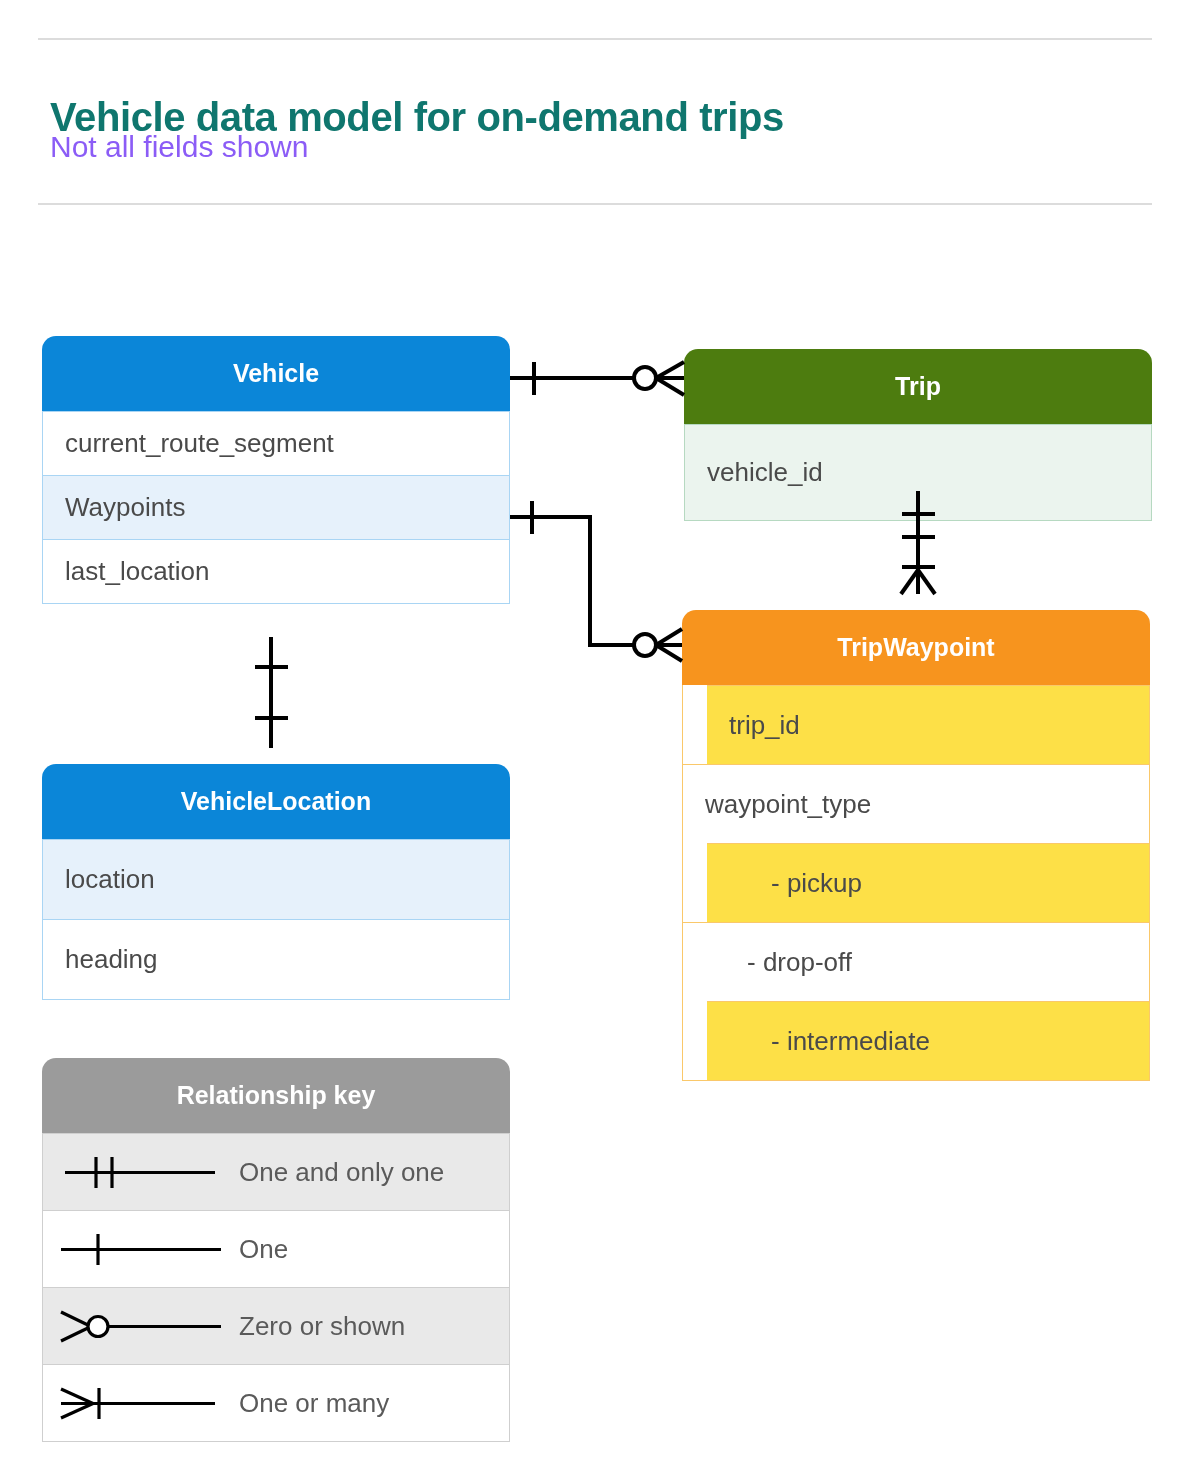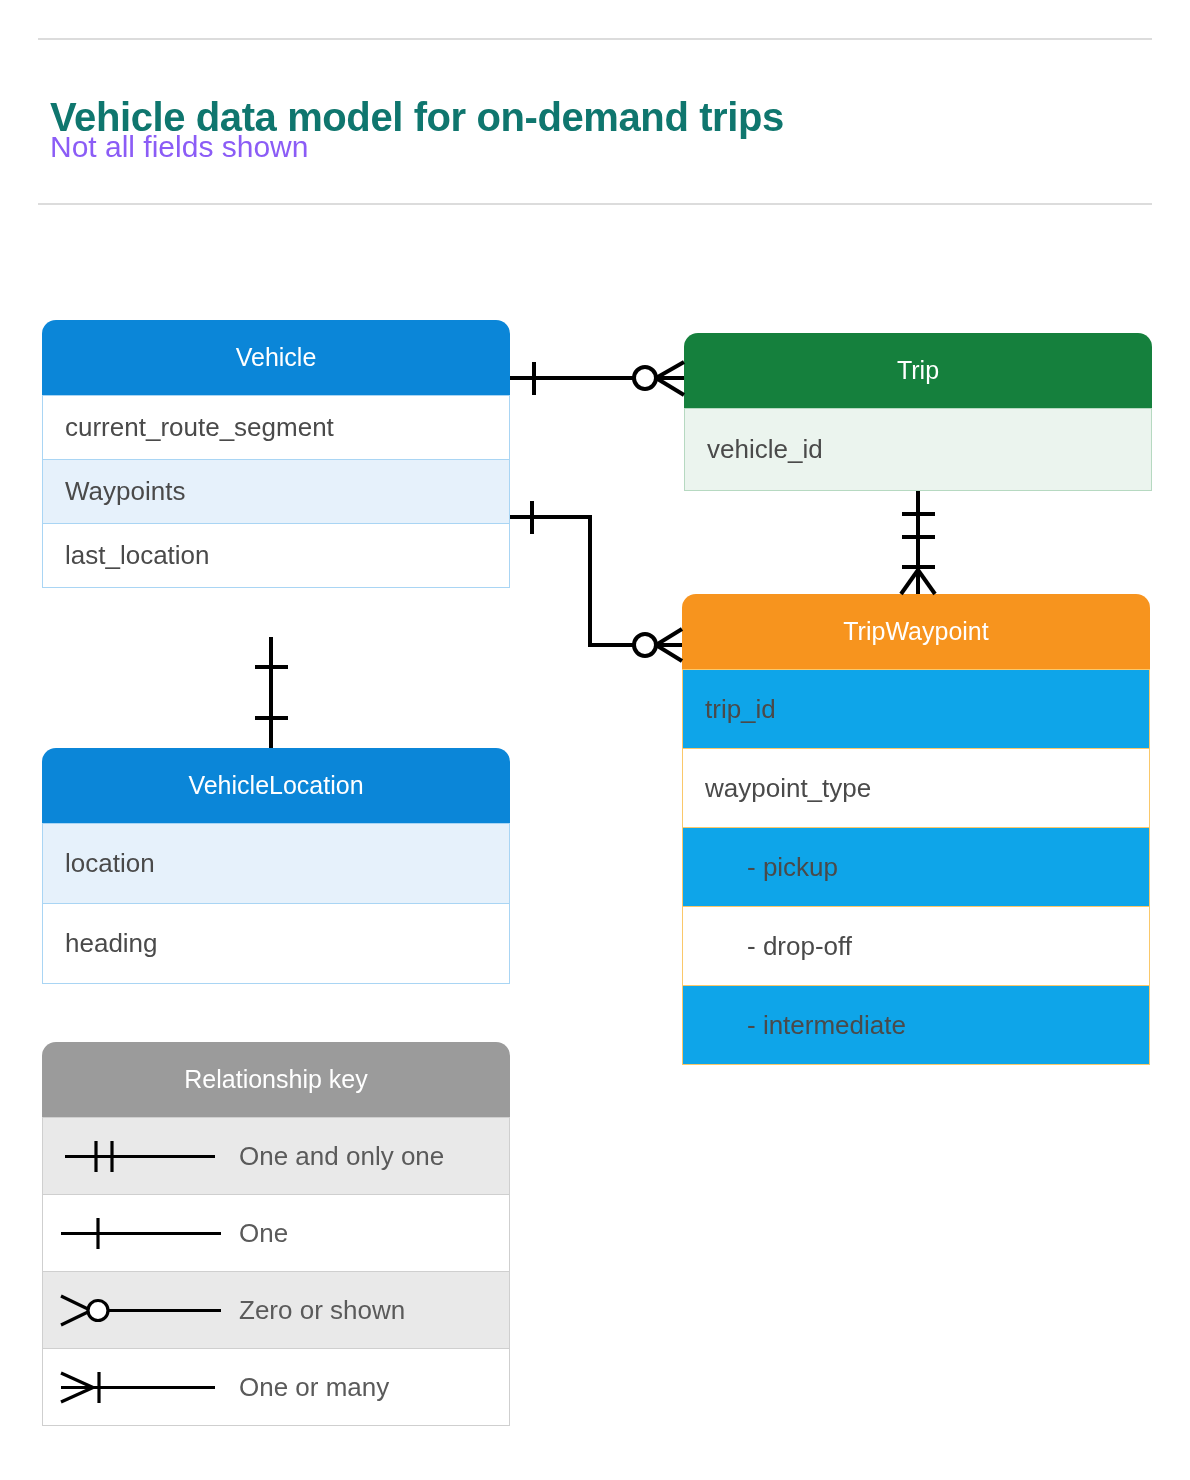--- a/index.html
+++ b/index.html
@@ -44,25 +44,26 @@
   }
 
   
   .entity {
     position: absolute;
   }
   .entity-header {
     border-radius: 14px 14px 0 0;
     color: #ffffff;
     font-size: 25px;
-    font-weight: normal;
+    font-weight: bold;
     text-align: center;
     display: flex;
     align-items: center;
     justify-content: center;
+    margin-top: 16px;
   }
   .entity-rows {
     border-style: solid;
     border-width: 0 1.5px 1.5px 1.5px;
   }
   .entity-row {
     display: flex;
     align-items: center;
     font-size: 26px;
     color: #4a4a4a;
@@ -72,49 +73,49 @@
   }
   .entity-row.indent { padding-left: 64px; text-align: center; }
 
   
   .blue .entity-header { background: #0b86d8; }
   .blue .entity-rows  { border-color: #a9d5f4; }
   .blue .entity-row   { border-top-color: #a9d5f4; background: #ffffff; }
   .blue .entity-row.alt { background: #e6f1fb; }
 
   
-  .green .entity-header { background: #15803d; }
+  .green .entity-header { background: #4d7c0f; }
   .green .entity-rows  { border-color: #b6d9c1; }
   .green .entity-row   { border-top-color: #b6d9c1; background: #ffffff; }
   .green .entity-row.alt { background: #ebf4ee; }
 
   
   .orange .entity-header { background: #f7941e; }
   .orange .entity-rows  { border-color: #fac86a; }
   .orange .entity-row   { border-top-color: #fac86a; background: #ffffff; }
-  .orange .entity-row.alt { background: #0ea5e9; }
+  .orange .entity-row.alt { background: #fde047; margin-left: 24px; }
 
   
   .gray .entity-header { background: #9b9b9b; }
   .gray .entity-rows  { border-color: #cfcfcf; }
   .gray .entity-row   { border-top-color: #cfcfcf; background: #ffffff; text-align: center; }
   .gray .entity-row.alt { background: #e9e9e9; }
 
   
   #entity-vehicle { left: 42px; top: 320px; width: 468px; }
   #entity-vehicle .entity-header { height: 75px; }
   #entity-vehicle .entity-row { height: 64px; }
 
   #entity-vehiclelocation { left: 42px; top: 748px; width: 468px; }
   #entity-vehiclelocation .entity-header { height: 75px; }
   #entity-vehiclelocation .entity-row { height: 80px; }
 
   #entity-trip { left: 684px; top: 333px; width: 468px; }
   #entity-trip .entity-header { height: 75px; }
-  #entity-trip .entity-row { height: 82px; }
+  #entity-trip .entity-row { height: 96px; }
 
   #entity-tripwaypoint { left: 682px; top: 594px; width: 468px; }
   #entity-tripwaypoint .entity-header { height: 75px; }
   #entity-tripwaypoint .entity-row { height: 79px; }
 
   #legend-box { left: 42px; top: 1042px; width: 468px; }
   #legend-box .entity-header { height: 75px; }
   #legend-box .entity-row { height: 77px; padding-left: 0; }
 
   .legend-symbol {

